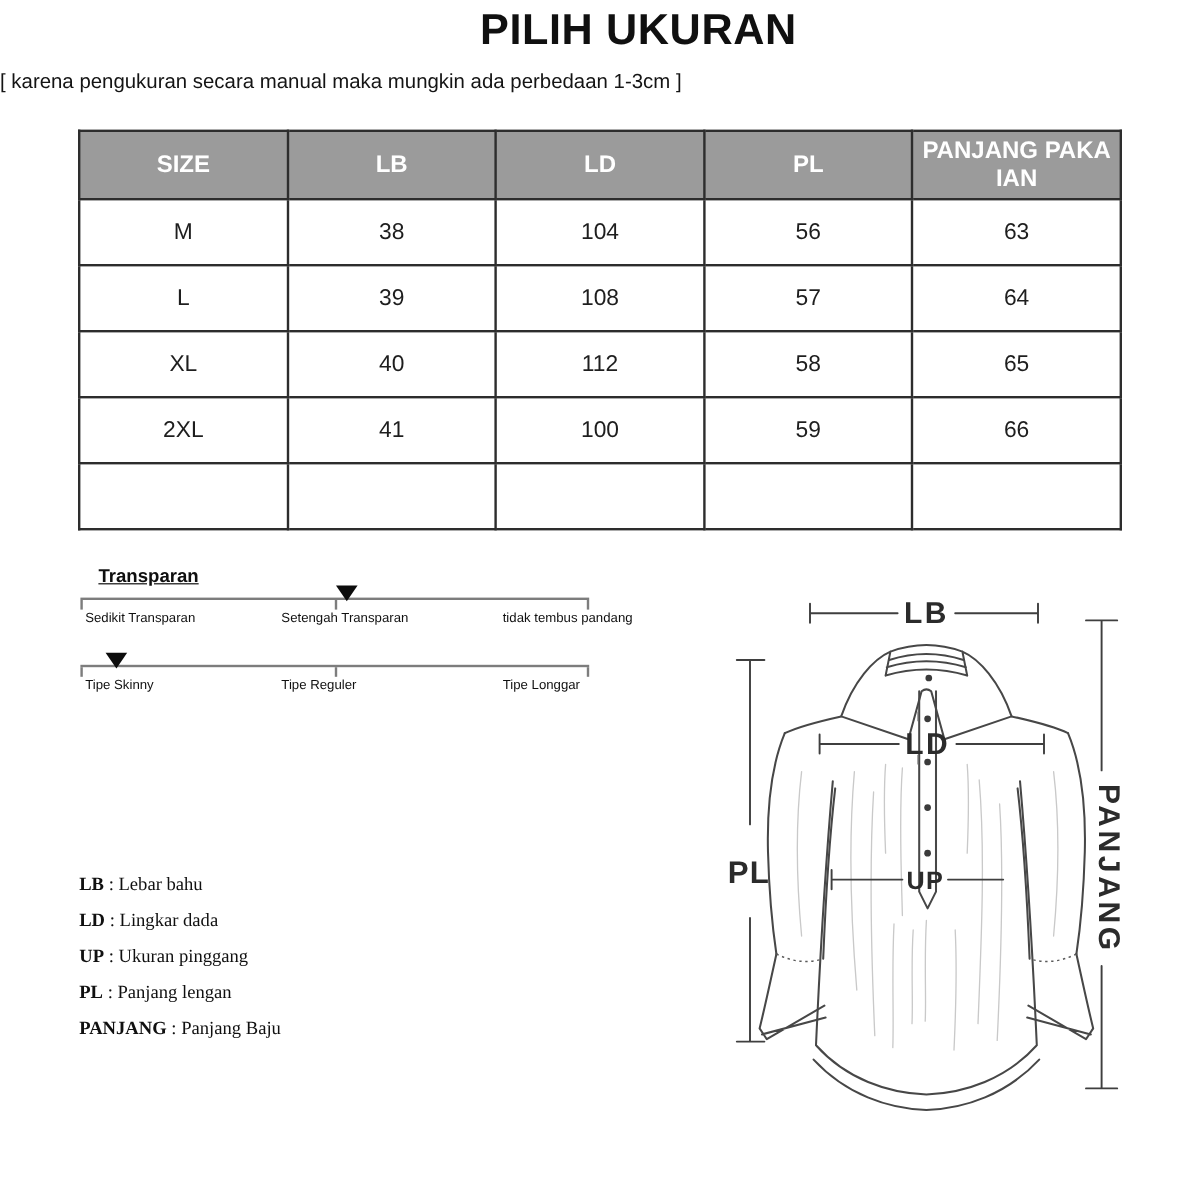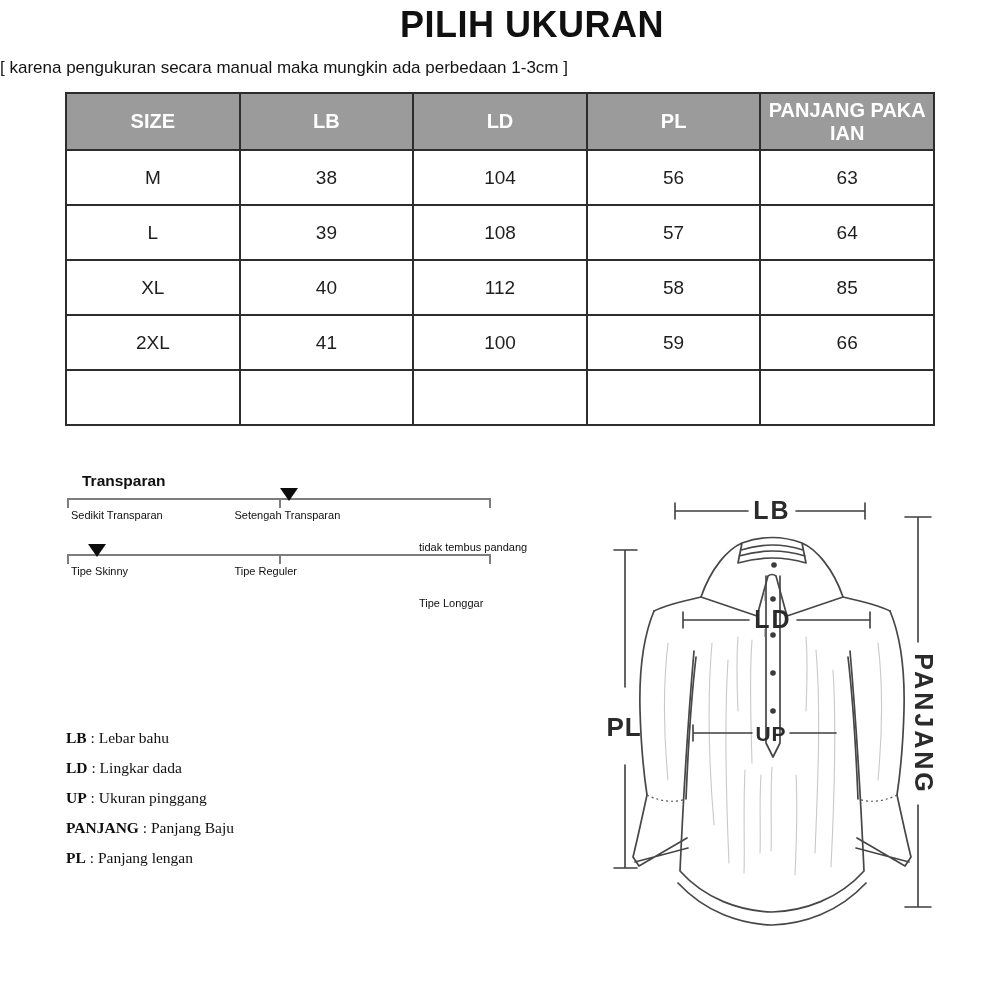--- a/index.html
+++ b/index.html
@@ -16,49 +16,49 @@
     margin:0; text-align:center;
     font-size:36px; font-weight:bold; letter-spacing:0.5px; color:#101010;padding-left:32px;
   }
   .subtitle {
     position:absolute; top:58px; left:0; width:100%;
     text-align:left; font-size:17px; color:#141414;
   }
 
   
   table.size-table {
-    position:absolute; top:92px; left:65px; width:870px;
+    position:absolute; top:108px; left:65px; width:870px;
     border-collapse:collapse; table-layout:fixed;
   }
   .size-table th {
     background:#9b9b9b; color:#ffffff;
     font-size:20px; font-weight:bold; height:55px;
     border:2px solid #2d2d2d; padding:0 6px;
     word-break:break-all; line-height:1.12; text-align:center;
   }
   .size-table td {
     height:51px; border:2px solid #2d2d2d;
     text-align:center; font-size:19px; color:#1e1e1e; background:#fff;
   }
 
   
   .scale { position:absolute; left:67px; width:424px; }
-  .scale-title { font-size:15.5px; font-weight:bold; color:#0f0f0f; padding-left:15px; height:20px; }
+  .scale-title { font-size:15.5px; font-weight:bold; color:#0f0f0f; padding-left:15px; height:20px;text-decoration:underline; }
   .track { position:relative; border-top:2px solid #7d7d7d; margin-top:6px; }
   .tick { position:absolute; top:0; width:2px; height:8px; background:#7d7d7d; }
   .tick.t0 { left:0; } .tick.t50 { left:50%; } .tick.t100 { right:0; }
   .marker {
     position:absolute; top:-12px; margin-left:-9px;
     width:0; height:0;
     border-left:9px solid transparent; border-right:9px solid transparent;
     border-top:13px solid #0c0c0c;
   }
   .slabels { position:relative; margin-top:9px; height:20px; font-size:11px; color:#101010; }
   .slabels span { position:absolute; top:0; white-space:nowrap; }
-  .sl0 { left:4px; } .sl1 { left:39.5%; } .sl2 { left:83%;margin-top:32px; }
+  .sl0 { left:4px; } .sl1 { left:39.5%; } .sl2 { left:83%; }
 
   
   .legend { position:absolute; left:66px; top:723px; font-size:15.5px; color:#101010; }
   .legend-item { line-height:30px; height:30px; white-space:nowrap;font-family:Liberation Serif, serif; }
   .legend-item .abbr { font-weight:bold; }
 
   
   #diagram { position:absolute; left:590px; top:475px; width:410px; height:485px; }
   #diagram text { font-family:"Liberation Sans", sans-serif; font-weight:bold; fill:#2b2b2b; }
 </style>
@@ -93,21 +93,21 @@
         <td>39</td>
         <td>108</td>
         <td>57</td>
         <td>64</td>
       </tr>
       <tr>
         <td>XL</td>
         <td>40</td>
         <td>112</td>
         <td>58</td>
-        <td>85</td>
+        <td>65</td>
       </tr>
       <tr>
         <td>2XL</td>
         <td>41</td>
         <td>100</td>
         <td>59</td>
         <td>66</td>
       </tr>
       <tr>
         <td></td>
@@ -146,22 +146,22 @@
       <span class="sl1">Tipe Reguler</span>
       <span class="sl2">Tipe Longgar</span>
     </div>
   </div>
 
 
   <div class="legend">
     <div class="legend-item"><span class="abbr">LB</span><span> : </span><span>Lebar bahu</span></div>
     <div class="legend-item"><span class="abbr">LD</span><span> : </span><span>Lingkar dada</span></div>
     <div class="legend-item"><span class="abbr">UP</span><span> : </span><span>Ukuran pinggang</span></div>
+    <div class="legend-item"><span class="abbr">PL</span><span> : </span><span>Panjang lengan</span></div>
     <div class="legend-item"><span class="abbr">PANJANG</span><span> : </span><span>Panjang Baju</span></div>
-    <div class="legend-item"><span class="abbr">PL</span><span> : </span><span>Panjang lengan</span></div>
   </div>
 
   <svg id="diagram" viewBox="0 0 410 485">
 
     <path fill="none" stroke="#c9c9c9" stroke-width="1.1" stroke-linecap="round" d="M122,168 C117,225 119,290 124,350 M138,185 C134,250 136,320 139,388 M155,295 C153,335 155,372 154,398 M162,165 C159,205 161,248 162,288 M226,175 C231,235 228,305 225,378 M243,195 C247,255 244,330 241,392 M206,300 C208,340 206,376 205,400 M182,292 C180,326 182,356 181,376 M171,300 C169,330 171,358 170,378 M78,168 C73,210 74,262 78,305 M288,168 C293,210 292,262 288,305 M148,162 C146,188 147,212 148,236 M216,162 C218,188 217,212 216,236"></path>
 
     <g fill="none" stroke="#474747" stroke-width="1.7" stroke-linecap="round" stroke-linejoin="round">
       <path d="M152,68 Q182,57 212,68 M152,68 L148,88 M212,68 L216,88 M148,88 Q182,78 216,88 M151,75 Q182,65 213,75 M149,81 Q182,71 215,81
            M152,68 C138,74 121,93 111,122 L167,141 L178,101 M212,68 C226,74 243,93 253,122 L197,141 L186,101 M178,101 Q182,98 186,101"></path>
       <path d="M111,122 C93,126 76,130 64,136 M253,122 C271,126 288,130 300,136"></path>

